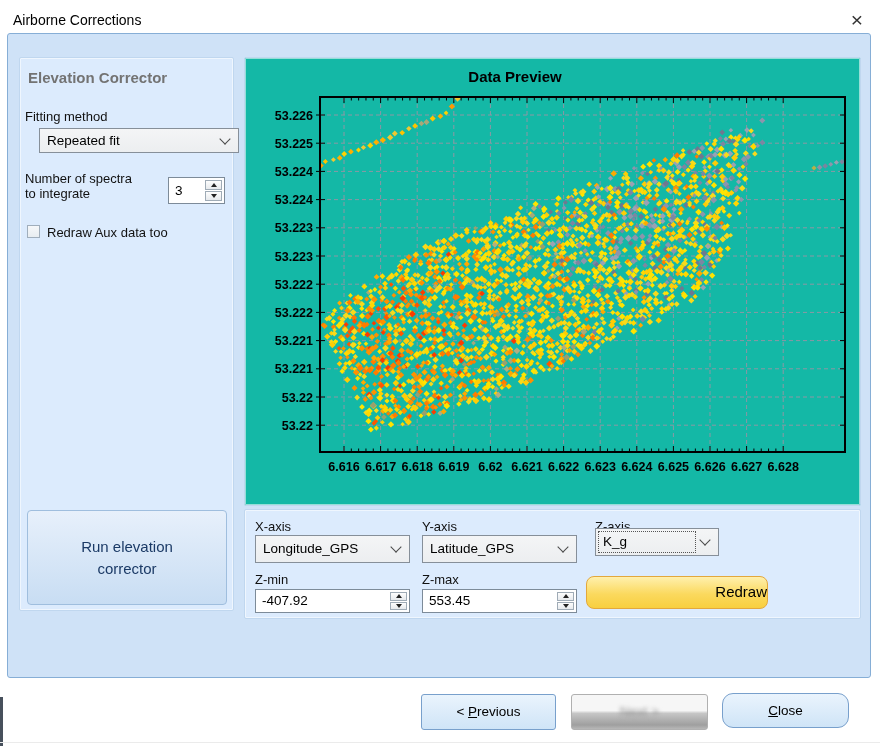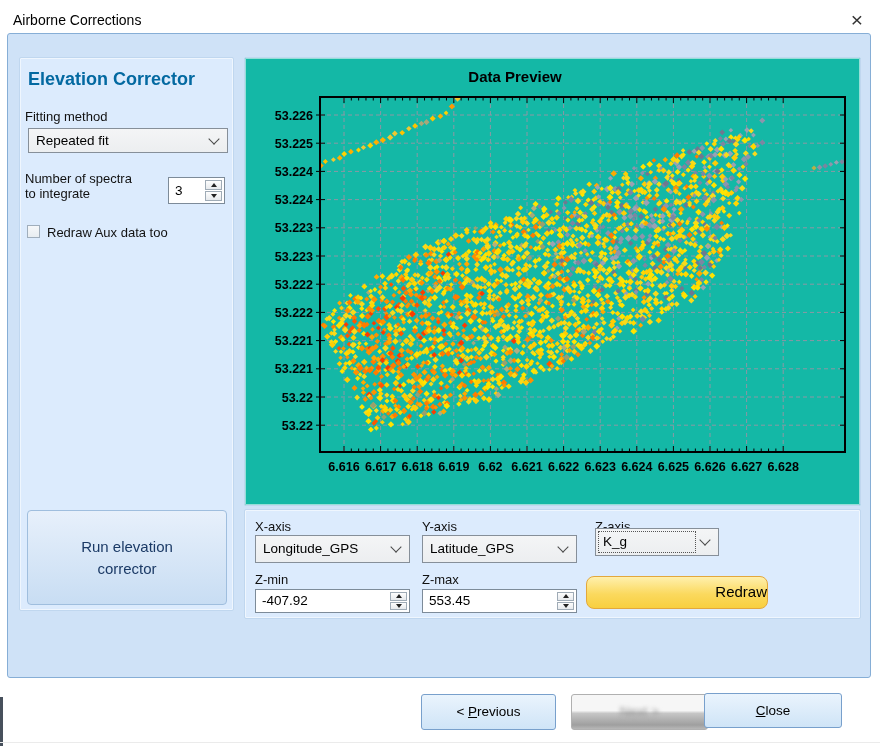--- a/index.html
+++ b/index.html
@@ -11,21 +11,21 @@
   .title{left:13px;top:8px;font-size:14px;color:#000;}
   .close-btn{left:840px;top:2px;width:34px;height:28px;text-align:center;line-height:28px;
              font-size:21px;color:#333;cursor:pointer;}
   
   .content{left:7px;top:33px;width:864px;height:645px;background:#cfe2f7;
            border:1px solid #86aed6;border-radius:3px;box-sizing:border-box;}
   .group{position:absolute;background:#dcebfd;border:1px solid #c0d7ef;border-radius:2px;
          box-shadow:inset 0 0 0 1px rgba(255,255,255,.55);box-sizing:border-box;}
   
   .left-group{left:11px;top:23px;width:215px;height:554px;}
-  .h1{left:8px;top:11px;font-size:18px;font-weight:bold;color:#0369a1;}
+  .h1{left:8px;top:11px;font-size:15px;font-weight:bold;color:#737373;}
   .lbl{font-size:13px;color:#111;}
   .combo{position:absolute;background:linear-gradient(#f4f5f6,#eceef0);border:1px solid #868f99;
          box-sizing:border-box;font-size:13.5px;color:#000;}
   .combo .txt{position:absolute;left:7px;top:50%;transform:translateY(-52%);white-space:nowrap;}
   .chev{position:absolute;right:9px;top:50%;width:7px;height:7px;margin-top:-6px;
         border-right:1.6px solid #4a4a4a;border-bottom:1.6px solid #4a4a4a;transform:rotate(45deg);}
   .spinbox{position:absolute;background:#fff;border:1px solid #7d8b99;box-sizing:border-box;}
   .spinbox .val{position:absolute;left:6px;top:50%;transform:translateY(-52%);font-size:13.5px;}
   .spincol{position:absolute;right:2px;top:2px;bottom:2px;width:17px;display:flex;flex-direction:column;gap:1px;}
   .spinbtn{flex:1;background:linear-gradient(#fdfdfd,#e7eaed);border:1px solid #9fabb6;
@@ -50,39 +50,39 @@
               border-radius:8px;font-size:15px;color:#000;text-align:right;line-height:29px;cursor:pointer;}
   .focus-marquee{position:absolute;left:2px;top:2px;bottom:2px;right:22px;border:1px dotted #555;}
   
   .btn{position:absolute;box-sizing:border-box;border-radius:3px;font-size:13.5px;text-align:center;cursor:pointer;}
   .btn-blue{background:linear-gradient(#eaf4fd,#cfe4f7);border:1px solid #78a0cc;color:#000;}
   .btn-disabled{background:linear-gradient(#f6f6f6 0 46%,#c6c6c6 54%,#9f9f9f 88%,#b7b7b7);
                 border:1px solid #b0b0b0;color:#8d8d8d;cursor:default;}
   .btn-disabled .blur{filter:blur(2px);}
   .prev-btn{left:421px;top:694px;width:135px;height:36px;line-height:34px;}
   .next-btn{left:571px;top:694px;width:137px;height:36px;line-height:34px;}
-  .close-btn2{left:704px;top:693px;width:138px;height:35px;line-height:33px;}
+  .close-btn2{left:722px;top:693px;width:127px;height:35px;line-height:33px;border-radius:11px;}
   .sliver{left:0;top:697px;width:3px;height:49px;background:#47505c;}
   .bottom-line{left:0;top:742px;width:880px;height:1px;background:#ebebeb;}
   svg text{font-family:"Liberation Sans",sans-serif;}
 </style>
 </head>
 <body>
 
 <div class="abs titlebar">
   <div class="abs title">Airborne Corrections</div>
   <div class="abs close-btn"><span>×</span></div>
 </div>
 
 <div class="abs content">
 
   <div class="group left-group">
     <div class="abs h1">Elevation Corrector</div>
     <div class="abs lbl" style="left:5px;top:51px;">Fitting method</div>
-    <div class="combo" style="left:8px;top:70px;width:200px;height:25px;">
+    <div class="combo" style="left:19px;top:70px;width:200px;height:25px;">
       <span class="txt">Repeated fit</span>
       <span class="chev"></span>
     </div>
     <div class="abs lbl" style="left:5px;top:113px;">Number of  spectra</div>
     <div class="abs lbl" style="left:5px;top:128px;">to integrate</div>
     <div class="spinbox" style="left:148px;top:119px;width:57px;height:27px;">
       <span class="val">3</span>
       <span class="spincol">
         <span class="spinbtn">
             <span class="tri-up"></span>

